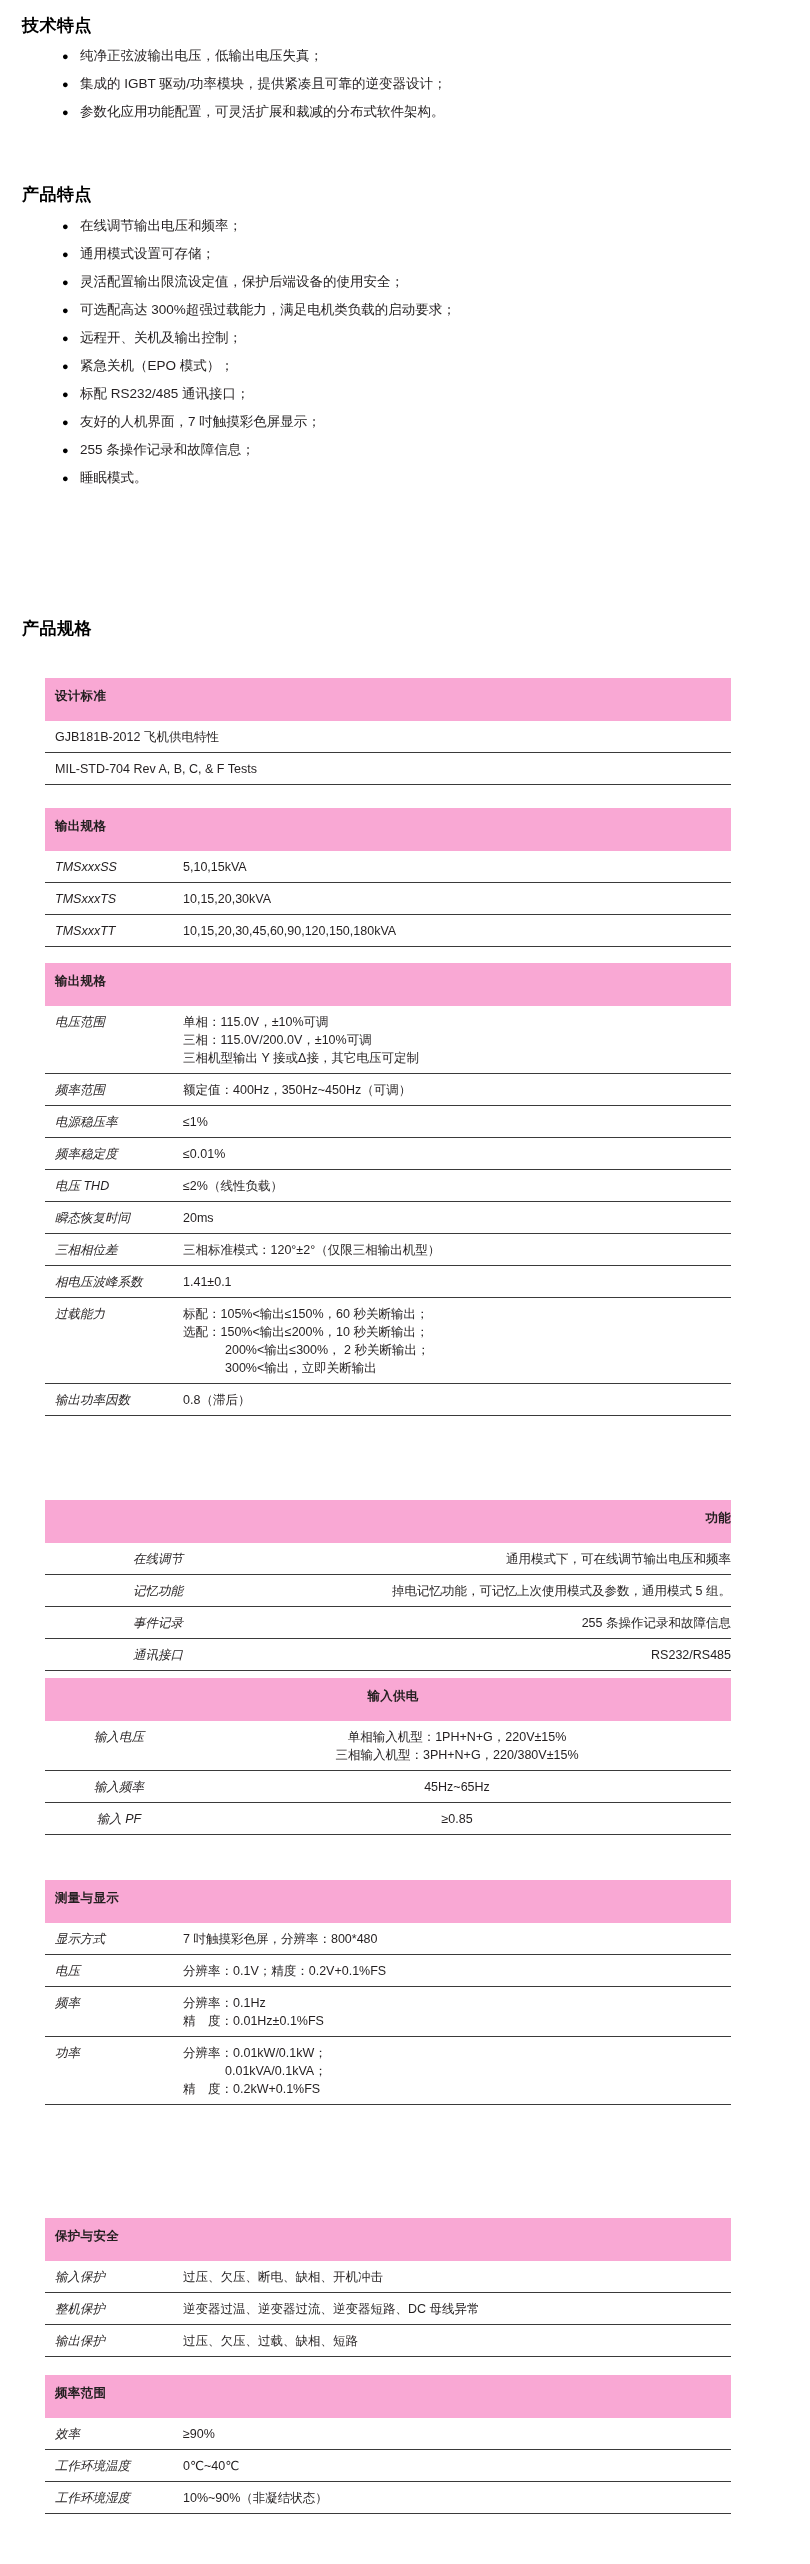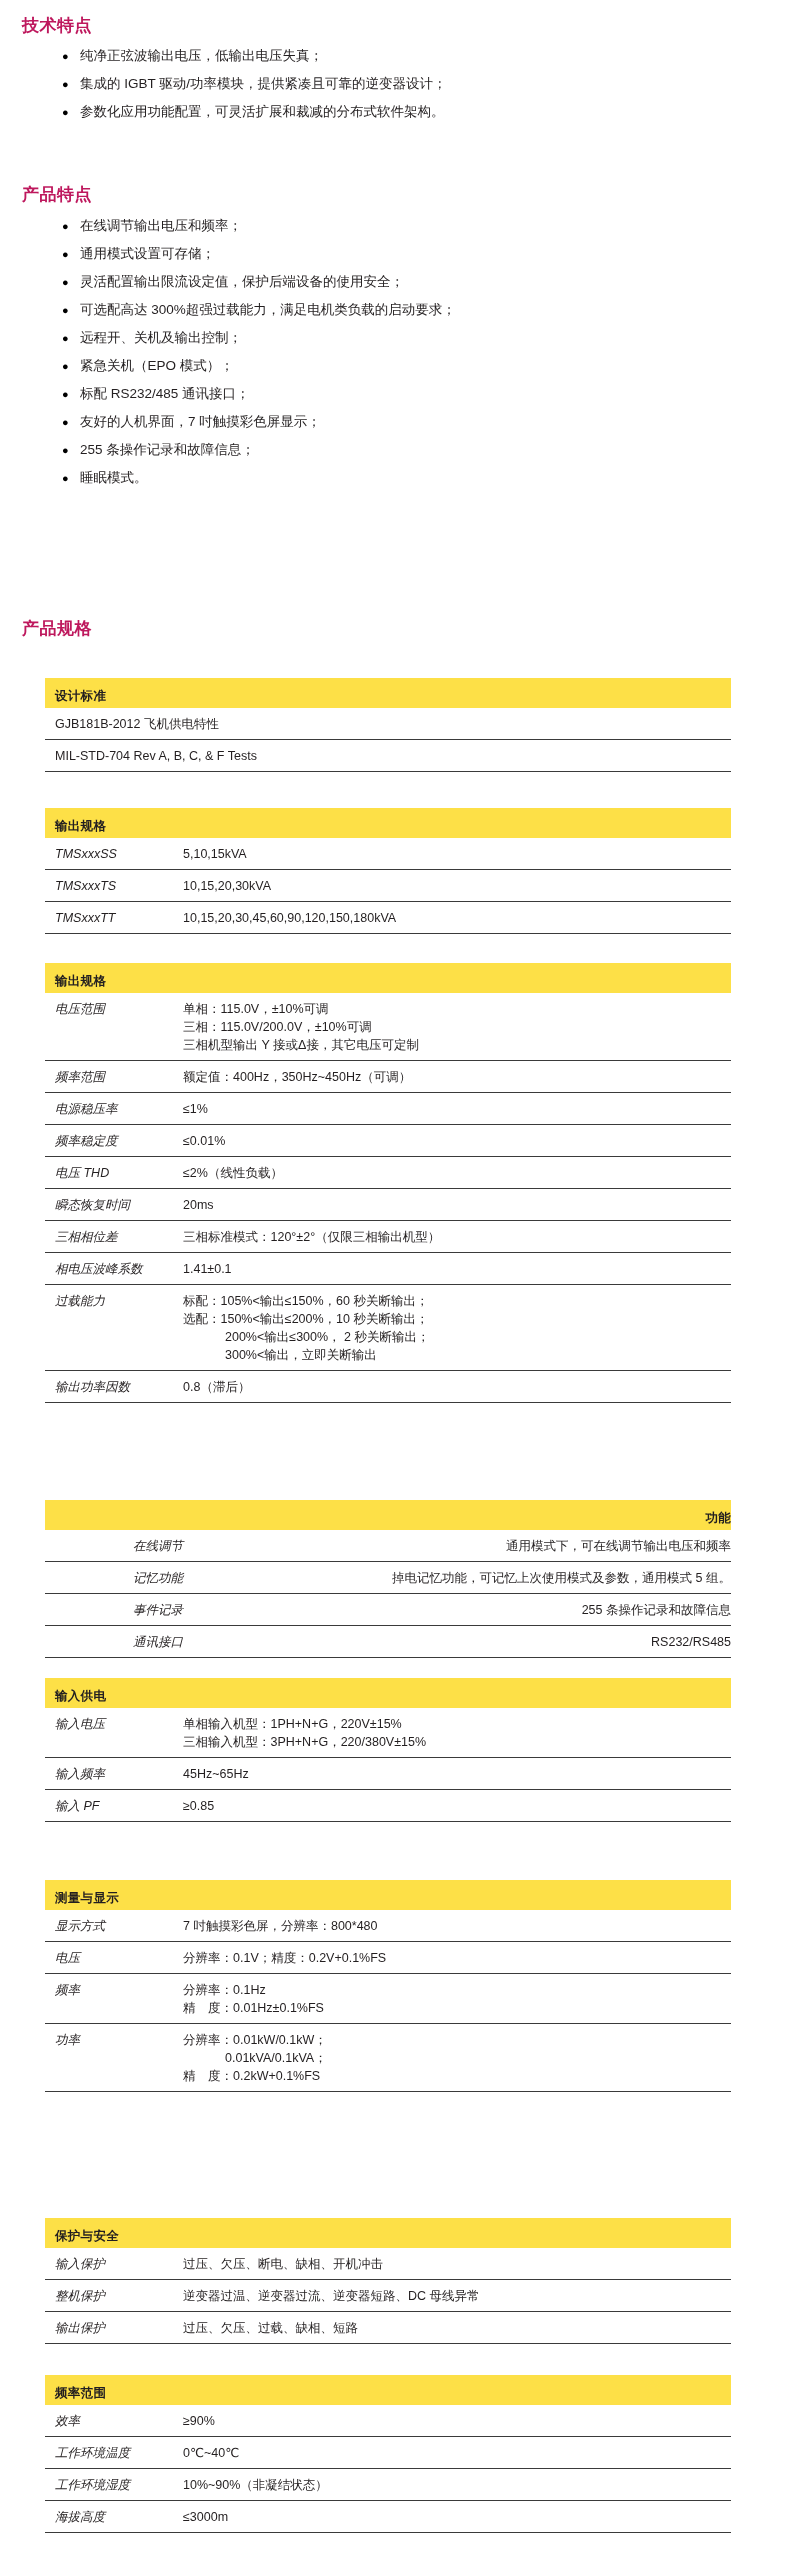--- a/index.html
+++ b/index.html
@@ -19,21 +19,21 @@
     box-sizing: border-box;
     padding: 0;
     position: relative;
     background: #fff;
   }
 
   
   .sec-title {
     font-size: 17px;
     font-weight: bold;
-    color: #be185d;
+    color: #000000;
     letter-spacing: 0.5px;
   }
   #tech-title { position: absolute; left: 22px; top: 14px; }
   #prod-title { position: absolute; left: 22px; top: 183px; }
   #spec-title { position: absolute; left: 22px; top: 617px; }
 
   
   .bullet-list {
     position: absolute;
     left: 62px;
@@ -64,25 +64,25 @@
 
   
   .spec-table {
     position: absolute;
     left: 45px;
     width: 686px;
     border-collapse: collapse;
     font-size: 12.5px;
   }
   .spec-table .grp-head td {
-    background: #fde047;
+    background: #f9a8d4;
     font-weight: bold;
     font-size: 12.5px;
     color: #231f20;
-    padding: 9px 0 3px 10px;
+    padding: 9px 0 16px 10px;
     border: 0;
     letter-spacing: 0.3px;
   }
   .spec-table td {
     border: 0;
     border-bottom: 1.6px solid #3a3a3a;
     padding: 7px 0 6px 10px;
     vertical-align: top;
     color: #231f20;
     line-height: 18px;
@@ -280,21 +280,21 @@
         <td class="k">事件记录</td>
         <td class="v">255 条操作记录和故障信息</td>
       </tr>
       <tr>
         <td class="k">通讯接口</td>
         <td class="v">RS232/RS485</td>
       </tr>
     </tbody>
   </table>
 
-  <table class="spec-table" style="top:1678px;">
+  <table class="spec-table" style="top:1678px;text-align:center;">
     <tbody>
       <tr class="grp-head">
         <td colspan="2">输入供电</td>
       </tr>
       <tr>
         <td class="k">输入电压</td>
         <td class="v">
           <span class="vline">单相输入机型：1PH+N+G，220V±15%</span>
           <span class="vline">三相输入机型：3PH+N+G，220/380V±15%</span>
         </td>
@@ -371,20 +371,16 @@
         <td class="v">≥90%</td>
       </tr>
       <tr>
         <td class="k">工作环境温度</td>
         <td class="v">0℃~40℃</td>
       </tr>
       <tr>
         <td class="k">工作环境湿度</td>
         <td class="v">10%~90%（非凝结状态）</td>
       </tr>
-      <tr>
-        <td class="k">海拔高度</td>
-        <td class="v">≤3000m</td>
-      </tr>
     </tbody>
   </table>
 
 </div>
 
 </body></html>

